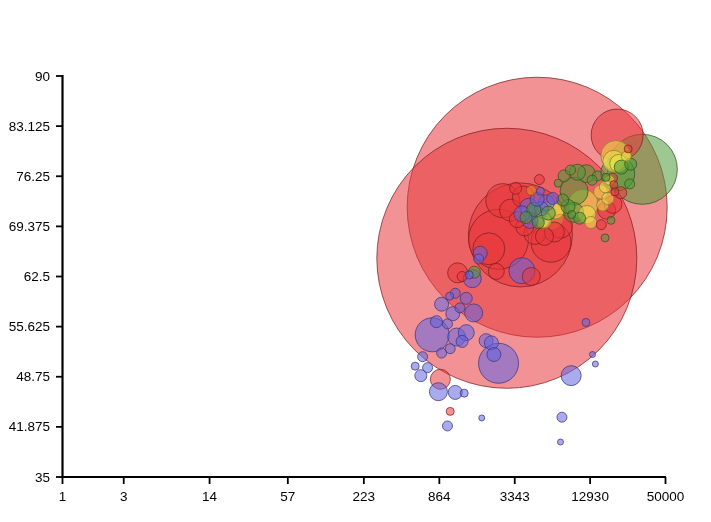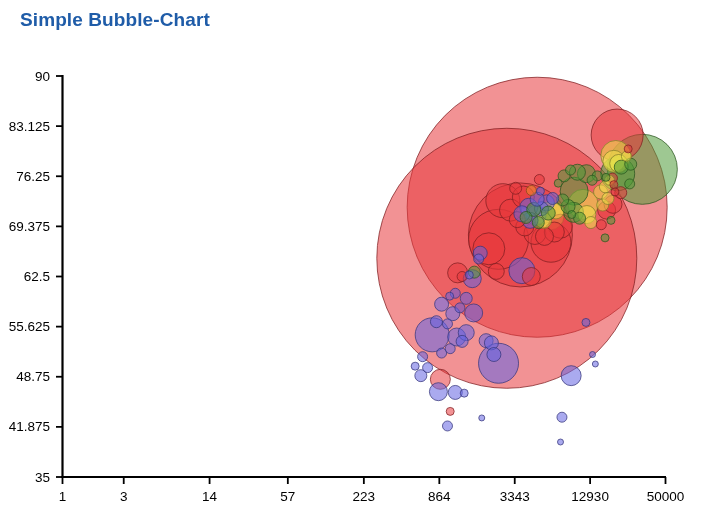--- a/index.html
+++ b/index.html
@@ -54,21 +54,20 @@
   }
   .bubble {
     stroke-width: 1;
   }
 </style>
 </head>
 <body>
 
 <div id="app">
 
-  <div id="chart-title">Simple Bubble-Chart</div>
 
   <svg id="plot-svg" viewBox="0 0 711 522" xmlns="http://www.w3.org/2000/svg">
     <g id="bubbles-layer">
         <circle cx="537.17" cy="207.24" r="130" fill="#e8393c" fill-opacity="0.55" stroke="rgb(128,31,33)" stroke-opacity="0.75" class="bubble"></circle>
         <circle cx="506.82" cy="258.27" r="130" fill="#e8393c" fill-opacity="0.55" stroke="rgb(128,31,33)" stroke-opacity="0.75" class="bubble"></circle>
         <circle cx="520.39" cy="234.94" r="52" fill="#e8393c" fill-opacity="0.55" stroke="rgb(128,31,33)" stroke-opacity="0.75" class="bubble"></circle>
         <circle cx="642.34" cy="169.32" r="35" fill="#4f9b39" fill-opacity="0.55" stroke="rgb(43,85,31)" stroke-opacity="0.75" class="bubble"></circle>
         <circle cx="498.54" cy="239.32" r="30" fill="#e8393c" fill-opacity="0.55" stroke="rgb(128,31,33)" stroke-opacity="0.75" class="bubble"></circle>
         <circle cx="617.15" cy="135.06" r="26" fill="#e8393c" fill-opacity="0.55" stroke="rgb(128,31,33)" stroke-opacity="0.75" class="bubble"></circle>
         <circle cx="550.93" cy="242.23" r="20" fill="#e8393c" fill-opacity="0.55" stroke="rgb(128,31,33)" stroke-opacity="0.75" class="bubble"></circle>

